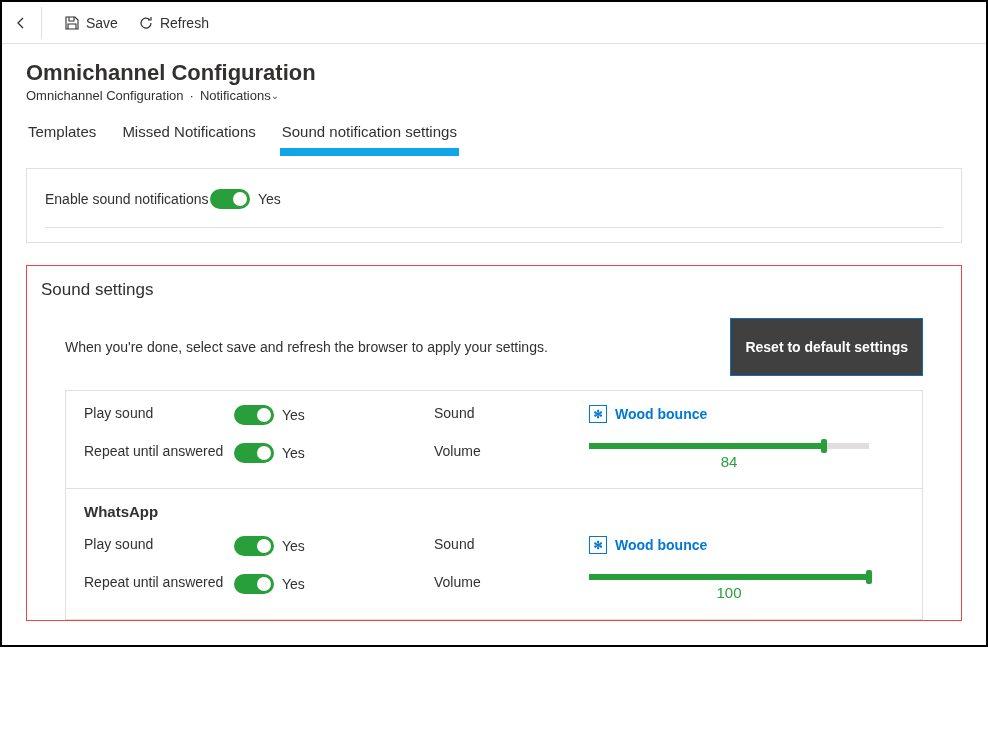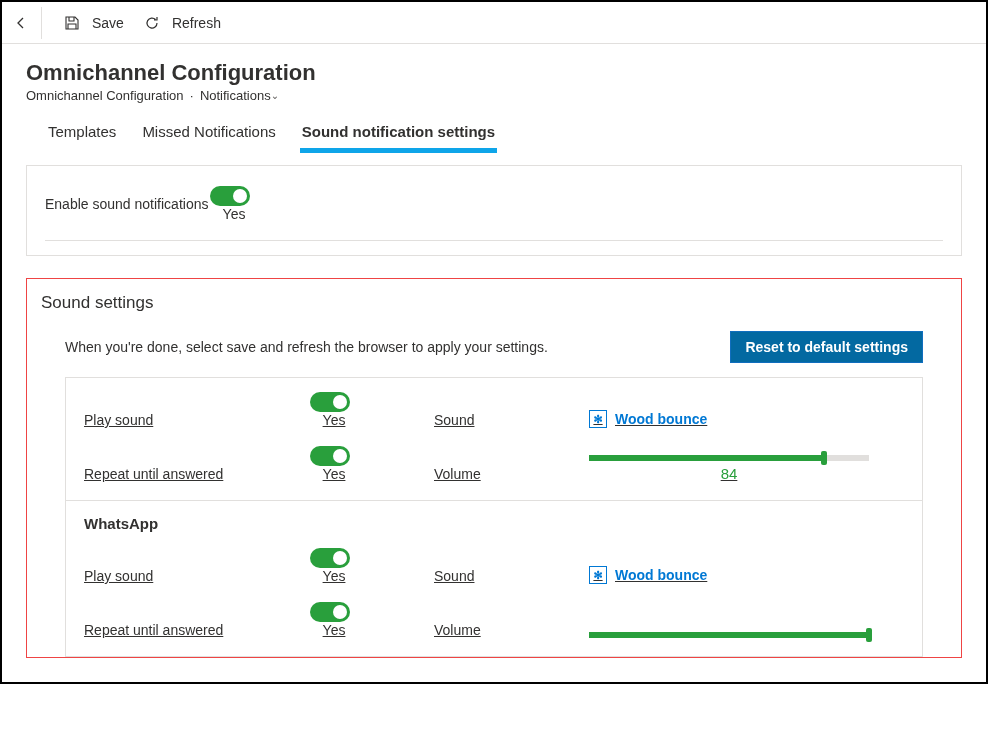--- a/index.html
+++ b/index.html
@@ -24,21 +24,21 @@
     display: flex; align-items: center; justify-content: center;
     cursor: pointer;
     border-right: 1px solid #e1dfdd;
     margin-right: 12px;
     padding-right: 8px;
   }
   .tb-item {
     display: flex; align-items: center;
     padding: 6px 10px;
     cursor: pointer;
-    gap: 12px;
+    gap: 6px;
   }
   .tb-icon { display: inline-flex; }
   .content {
     padding: 16px 24px 24px 24px;
   }
   .page-title {
     font-size: 22px;
     font-weight: 600;
     margin: 0 0 2px 0;
   }
@@ -48,31 +48,30 @@
     display: flex;
     align-items: center;
     gap: 6px;
     margin-bottom: 14px;
   }
   .chev { font-size: 10px; color: #605e5c; }
   .tabs {
     display: flex;
     gap: 22px;
     margin-bottom: 12px;
-    margin-left: 20px;
   }
   .tab {
     padding: 6px 2px 8px 2px;
     cursor: pointer;
     font-size: 15px;
     color: #323130;
   }
   .tab.active {
-    font-weight: 700;
-    border-bottom: 5px solid #0ea5e9;
+    font-weight: 400;
+    border-bottom: 8px solid #0ea5e9;
   }
   .panel {
     border: 1px solid #e1dfdd;
     padding: 14px 18px;
   }
   .panel-row {
     display: flex;
     align-items: center;
     padding: 6px 0 18px 0;
     border-bottom: 1px solid #e1dfdd;
@@ -86,65 +85,64 @@
     cursor: pointer;
     margin-right: 8px;
   }
   .toggle .knob {
     position: absolute;
     right: 3px; top: 3px;
     width: 14px; height: 14px;
     background: #fff;
     border-radius: 50%;
   }
-  .toggle-wrap { display: flex; align-items: center; flex-direction: column; }
+  .toggle-wrap { display: flex; align-items: center; }
   .settings-panel {
     margin-top: 22px;
     border: 1px solid #ef4444;
     padding: 14px 14px 0 14px;
   }
   .settings-title {
     font-size: 17px;
     font-weight: 400;
     margin-bottom: 10px;
   }
   .settings-header {
     display: flex;
     justify-content: space-between;
     align-items: center;
     padding: 8px 24px 14px 24px;
   }
   .btn-primary {
-    background: #0369a1;
+    background: #404040;
     color: #fff;
     border: 1px solid #106ebe;
-    padding: 7px 14px;
+    padding: 20px 14px;
     font-size: 14px;
     cursor: pointer;
     font-weight: 600;
   }
   .channels-box {
     border: 1px solid #e1dfdd;
     margin: 0 24px;
   }
   .channel {
     padding: 14px 18px 18px 18px;
     border-bottom: 1px solid #e1dfdd;
   }
   .channel:last-child { border-bottom: none; }
   .channel-name {
     font-weight: 600;
     font-size: 15px;
     margin-bottom: 16px;
   }
   .channel-row {
     display: flex;
-    align-items: flex-end;
+    align-items: flex-start;
     margin-bottom: 18px;
-    text-decoration: underline;
   }
   .channel-row:last-child { margin-bottom: 0; }
   .ch-label { width: 150px; }
   .ch-toggle-col { width: 200px; }
   .ch-mid-label { width: 155px; }
   .sound-link {
     color: #0078d4;
     font-weight: 600;
     display: flex;
     align-items: center;
@@ -312,19 +310,20 @@
                 <div class="knob"></div>
               </div>
             <span>Yes</span>
           </div>
           <div class="ch-mid-label">Volume</div>
           <div class="slider-wrap">
             <div class="slider">
               <div class="slider-fill" style="width:100%"></div>
               <div class="slider-handle" style="left:100%"></div>
             </div>
+            <div class="slider-value">100</div>
           </div>
         </div>
       </div>
 
     </div>
   </div>
 </div>
 
 </body></html>

